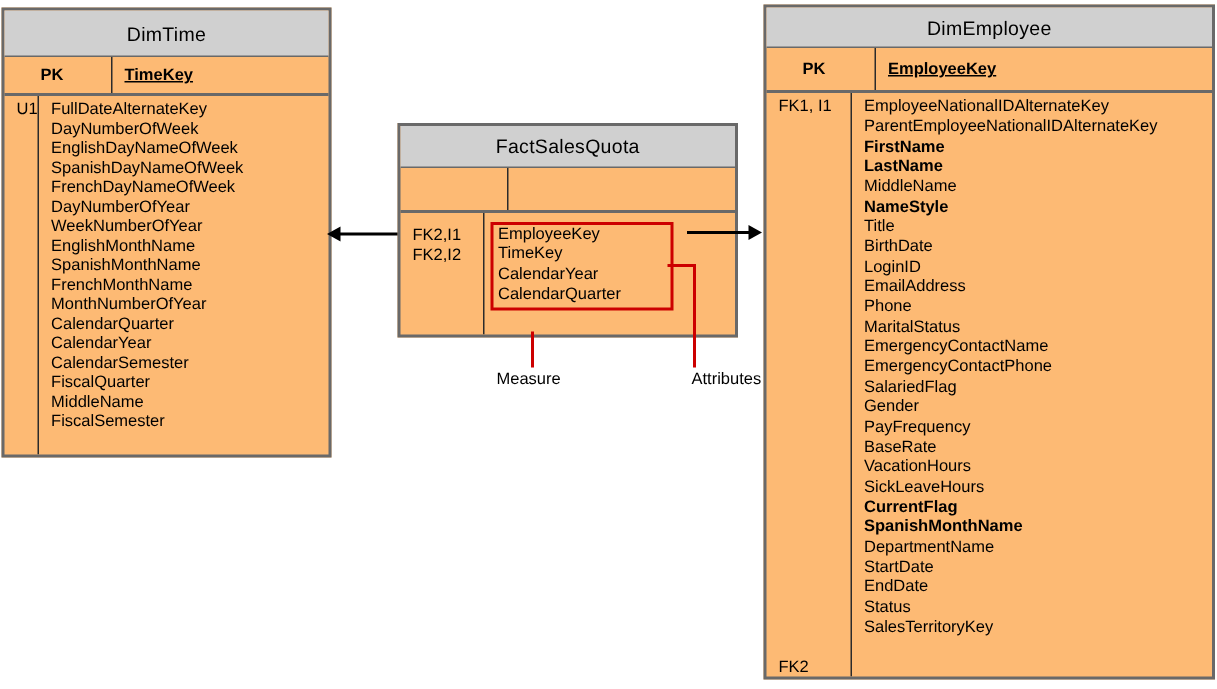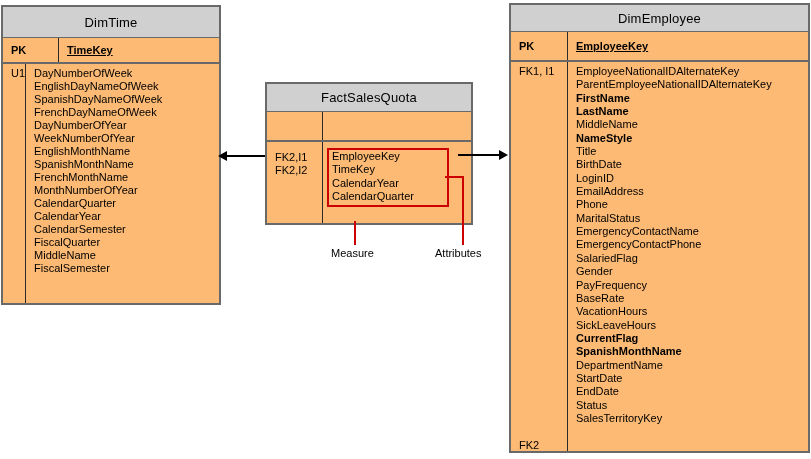--- a/index.html
+++ b/index.html
@@ -12,38 +12,38 @@
     border:2px solid var(--border); background:#fdba74;
     display:flex; flex-direction:column;
   }
   .ehead{
     background:var(--headbg); border-bottom:1px solid var(--border);
     display:flex; align-items:center; justify-content:center;
     font-size:13px; letter-spacing:0.2px; flex:0 0 auto;
   }
   .pkrow{
     display:flex; border-bottom:2px solid var(--border);
-    font-size:11px; font-weight:bold; flex:0 0 auto; align-items:center;
+    font-size:11px; font-weight:bold; flex:0 0 auto; align-items:center;padding-left:16px;
   }
   .pk-cell{box-sizing:border-box; padding-left:8px; flex:0 0 auto;}
   .pk-field{flex:1; align-self:stretch; display:flex; align-items:center;
     border-left:1px solid #2b2b2b; padding-left:8px; text-decoration:underline;}
   .tbody{display:flex; flex:1; font-size:11px; overflow:hidden;}
   .keys{box-sizing:border-box; padding:3px 0 0 8px; flex:0 0 auto; white-space:nowrap;}
   .attrs{flex:1; border-left:1px solid #2b2b2b; padding:3px 0 0 8px; white-space:nowrap;}
   .line{line-height:13px;}
   .b{font-weight:bold;}
 
   
   #dimtime{left:1px; top:5px; width:220px; height:300px;}
   #dimtime .ehead{height:30px;}
   #dimtime .pkrow{height:24px;}
   #dimtime .pk-cell{width:55px;}
   
-  #fact{left:265px; top:82px; width:208px; height:143px;justify-content:flex-end;}
+  #fact{left:265px; top:82px; width:227px; height:143px;justify-content:flex-end;}
   #fact .ehead{height:27px;}
   #fact .pkrow{height:28px;}
   #fact .pk-cell{width:55px;}
   #fact .keys{width:55px; padding-top:9px;}
   #fact .attrs{padding:6px 0 0 9px;}
   #fact .line{line-height:13.4px;}
   .red-box{border:2px solid var(--red); margin:0 0 1px -5px; padding:0 3px 1px 3px;}
   .box-attrs{width:112px;}
   .box-measure{width:116px;}
   
@@ -62,21 +62,21 @@
   #arrow-right-line{left:458px; top:154px; width:42px;}
   #arrow-right-head{left:499px; top:150px; border-width:5px 0 5px 9px; border-color:transparent transparent transparent #000;}
 
   
   .rline{position:absolute; background:var(--red);}
   #measure-line{left:354px; top:221px; width:2px; height:24px;}
   #attr-line-h{left:445px; top:176px; width:19px; height:2px;}
   #attr-line-v{left:462px; top:176px; width:2px; height:69px;}
   .callout{position:absolute; font-size:11px; white-space:nowrap;}
   #measure-label{left:331px; top:247px;}
-  #attributes-label{left:435px; top:247px;}
+  #attributes-label{left:461px; top:247px;}
 </style>
 </head>
 <body>
 
 <div class="canvas">
 
   <div class="etable" id="dimtime">
     <div class="ehead">DimTime</div>
     <div class="pkrow">
       <div class="pk-cell">PK</div>
@@ -97,20 +97,21 @@
           <div class="line">&nbsp;</div>
           <div class="line">&nbsp;</div>
           <div class="line">&nbsp;</div>
           <div class="line">&nbsp;</div>
           <div class="line">&nbsp;</div>
           <div class="line">&nbsp;</div>
           <div class="line">&nbsp;</div>
           <div class="line">&nbsp;</div>
         </div>
       <div class="attrs">
+          <div class="line">FullDateAlternateKey</div>
           <div class="line">DayNumberOfWeek</div>
           <div class="line">EnglishDayNameOfWeek</div>
           <div class="line">SpanishDayNameOfWeek</div>
           <div class="line">FrenchDayNameOfWeek</div>
           <div class="line">DayNumberOfYear</div>
           <div class="line">WeekNumberOfYear</div>
           <div class="line">EnglishMonthName</div>
           <div class="line">SpanishMonthName</div>
           <div class="line">FrenchMonthName</div>
           <div class="line">MonthNumberOfYear</div>

